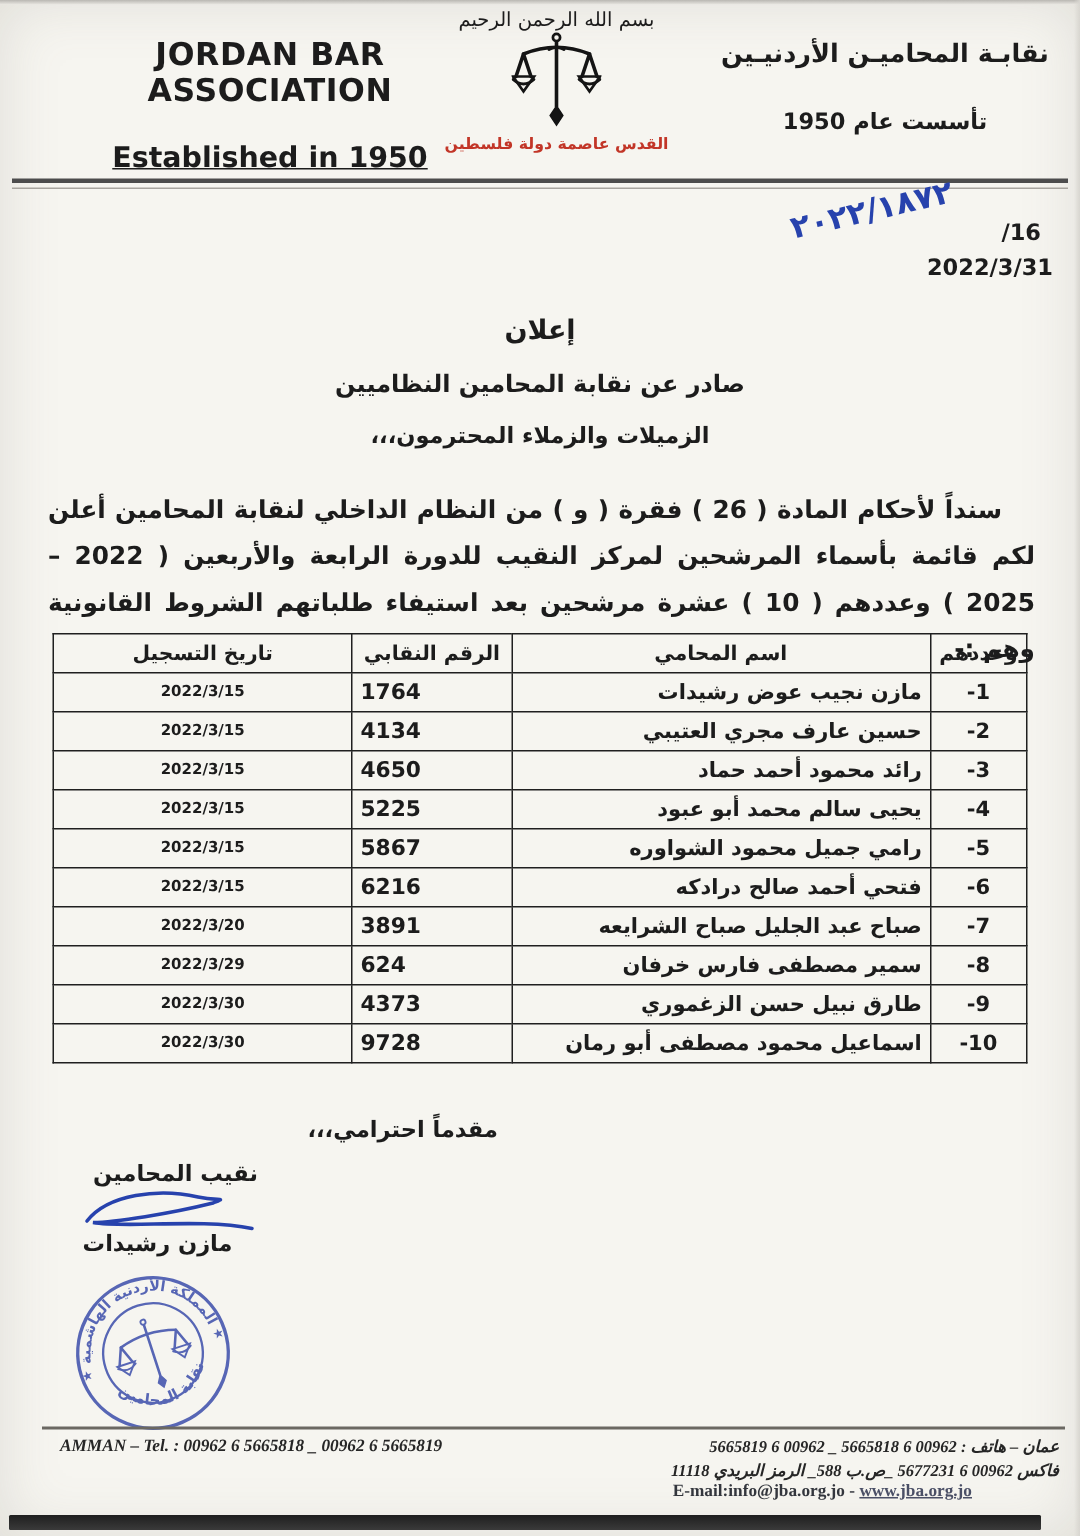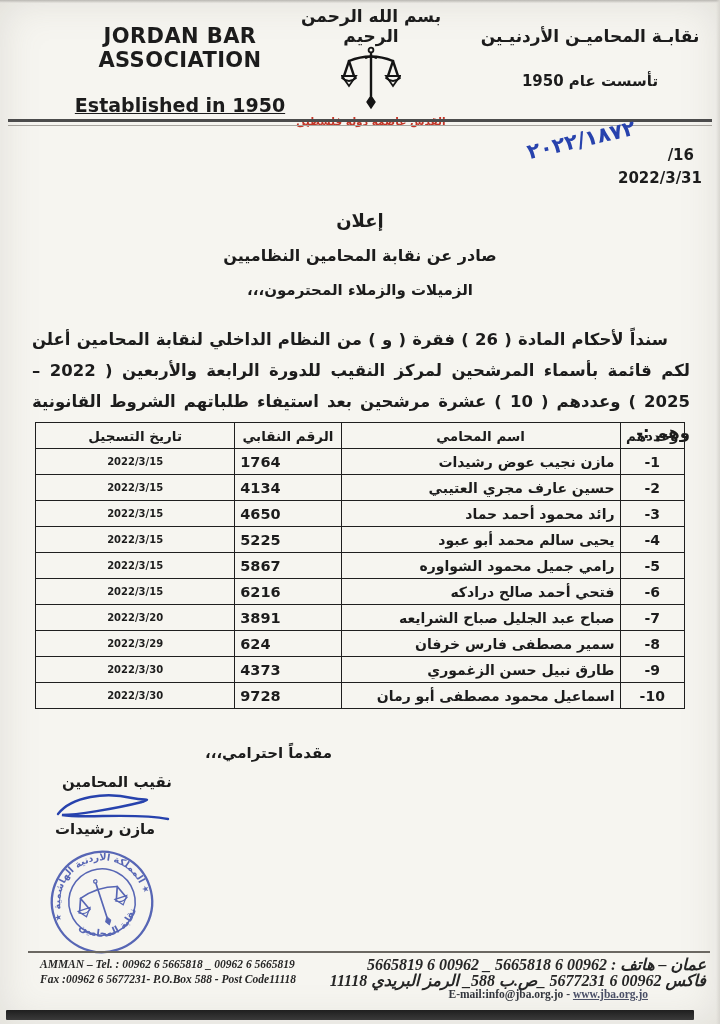--- a/index.html
+++ b/index.html
@@ -13,21 +13,21 @@
   .abs{position:absolute;}
   
   .scan-edge-top{left:0;top:0;width:720px;height:3px;background:linear-gradient(#b9b7b2,#e8e6e1);}
   .scan-edge-right{right:0;top:0;width:4px;height:1024px;background:linear-gradient(90deg,rgba(0,0,0,0),#d8d6d0);}
 
   
   .hdr-left{left:30px;top:24px;width:300px;text-align:center;}
   .hdr-left .t1{font-size:21px;font-weight:bold;letter-spacing:.4px;text-align:center;}
   .hdr-left .t2{font-size:19px;font-weight:bold;text-decoration:underline;margin-top:22px;display:inline-block;}
   .hdr-center{left:296px;top:6px;width:150px;text-align:center;}
-  .bismillah{font-size:17px;font-weight:bold;direction:rtl;}
+  .bismillah{font-size:13px;font-weight:normal;direction:rtl;}
   .slogan{font-size:10.5px;font-weight:bold;color:#c23527;direction:rtl;margin-top:1px;}
   .hdr-right{left:470px;top:26px;width:240px;text-align:center;direction:rtl;}
   .hdr-right .t1{font-size:17px;font-weight:bold;}
   .hdr-right .t2{font-size:15px;font-weight:bold;margin-top:26px;display:inline-block;}
   .hdr-rule{left:8px;top:119px;width:704px;height:3px;border-top:3px solid #4c4c4c;border-bottom:1px solid #a7a49e;}
 
   
   .ref-hand{right:84px;top:128px;color:#2742ad;font-size:21px;font-weight:bold;
     transform:rotate(-13deg);letter-spacing:1px;direction:ltr;}
   .ref-suffix{right:26px;top:146px;font-size:15px;font-weight:bold;direction:ltr;}
@@ -56,21 +56,21 @@
   .sig-svg{left:50px;top:790px;}
   .sig-name{left:50px;top:820px;direction:rtl;font-size:15px;font-weight:bold;width:110px;text-align:center;}
   .stamp{left:48px;top:848px;width:108px;height:108px;}
   .stamp svg{transform:rotate(-18deg);}
 
   
   .foot-rule{left:28px;top:951px;width:682px;border-top:2px solid #6b6862;}
   .foot-en{left:40px;top:957px;font-family:"Liberation Serif","DejaVu Serif",serif;
     font-style:italic;font-weight:bold;font-size:11.5px;line-height:15px;color:#262626;direction:ltr;}
   .foot-ar{right:14px;top:957px;font-family:"Liberation Serif","DejaVu Serif",serif;
-    font-style:italic;font-weight:bold;font-size:16px;line-height:16px;color:#262626;direction:rtl;text-align:right;}
+    font-style:italic;font-weight:bold;font-size:11px;line-height:16px;color:#262626;direction:rtl;text-align:right;}
   .foot-center{left:0;top:988px;width:648px;text-align:right;font-size:11.5px;color:#33363d;
     font-family:"Liberation Serif","DejaVu Serif",serif;font-weight:bold;}
   .foot-center .site{text-decoration:underline;color:#4a4f66;}
   .foot-bar{left:6px;top:1010px;width:688px;height:10px;background:linear-gradient(#1f1f1f,#3a3a3a);border-radius:1px;}
 </style>
 </head>
 <body>
 
 <div class="abs scan-edge-top"></div>
 <div class="abs scan-edge-right"></div>
@@ -231,21 +231,20 @@
         <path d="M0 18 L-3.5 24 L0 29 L3.5 24 Z" fill="#4152ac" stroke-width="1.2"></path>
       </g>
     </g>
   </svg>
 </div>
 
 <div class="abs foot-rule"></div>
 
 <div class="abs foot-en">
   <div>AMMAN – Tel. : 00962 6 5665818 _ 00962 6 5665819</div>
-  <div>Fax :00962 6 5677231- P.O.Box 588 - Post Code11118</div>
 </div>
 
 <div class="abs foot-ar">
   <div>عمان – هاتف : 00962 6 5665818 _ 00962 6 5665819</div>
   <div>فاكس 00962 6 5677231 _ص.ب 588_ الرمز البريدي 11118</div>
 </div>
 
 <div class="abs foot-center">
   <span>E-mail:info@jba.org.jo</span>
   <span>-</span>

